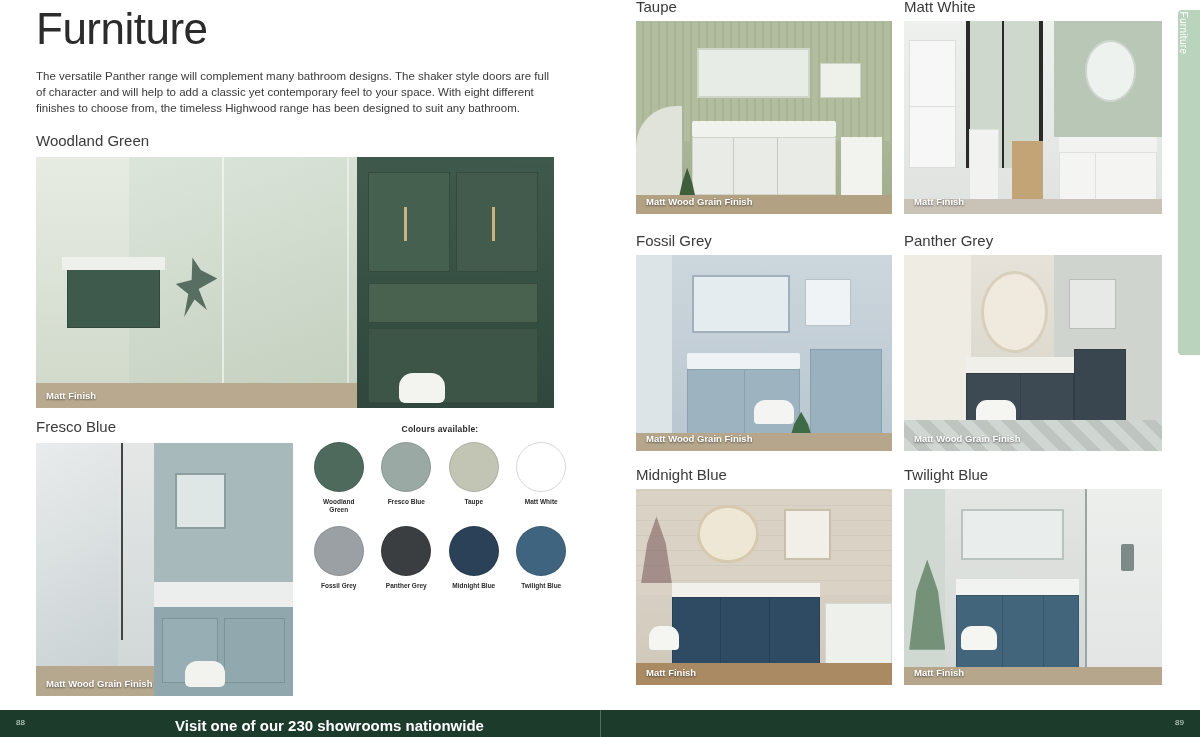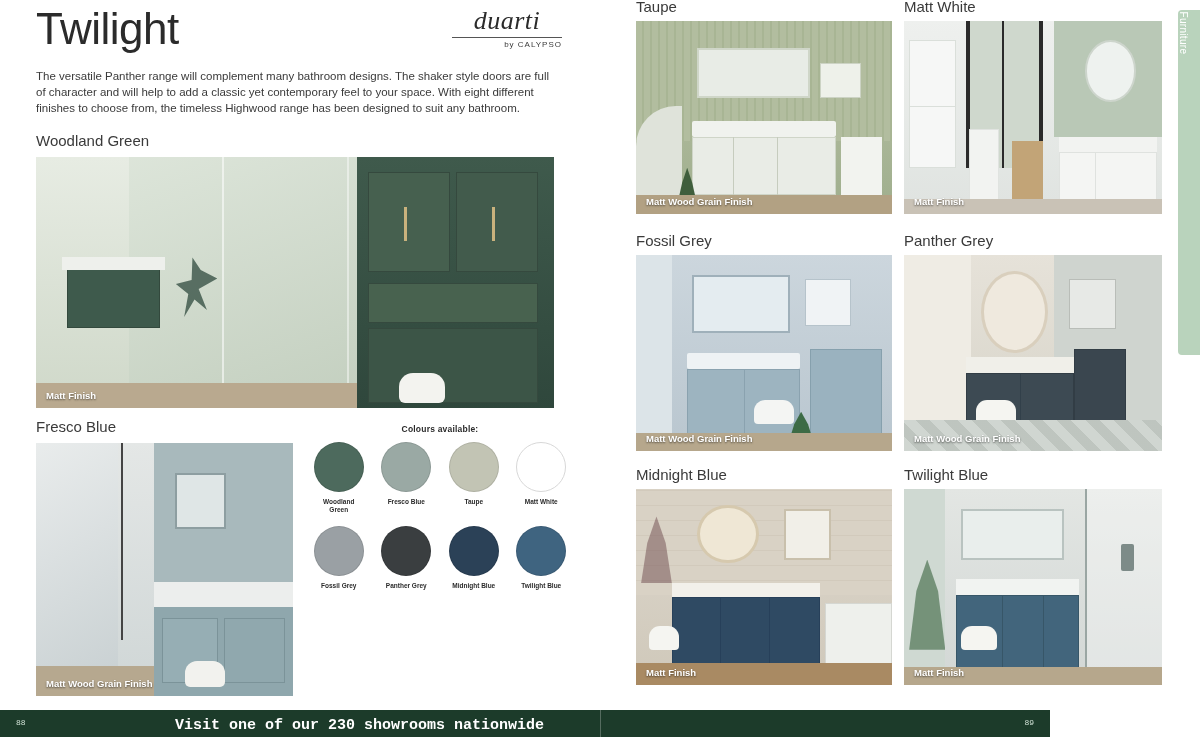--- a/index.html
+++ b/index.html
@@ -116,23 +116,22 @@
   .thumb-tab span {
     position: absolute; top: 8px; left: 50%;
     transform: translateX(-50%) rotate(90deg);
     transform-origin: top center;
     white-space: nowrap;
     font-size: 10px; color: #ffffff; letter-spacing: .3px;
   }
 
   
   .footer {
-    position: absolute; left: 0; bottom: 0; width: 1050px; height: 27px;
+    position: absolute; left: 0; bottom: 0; width: 1200px; height: 27px;
     background: #1c3b2a;
-    font-family: Liberation Mono, monospace;
   }
   .footer .fnum {
     position: absolute; top: 8px; font-size: 8px; color: #cfe0d4;
   }
   .fnum-left { left: 16px; }
   .fnum-right { right: 16px; }
   .footer .ftext {
     position: absolute; top: 7px;
     font-size: 15px; color: #ffffff; font-weight: bold;
   }
@@ -147,27 +146,22 @@
   .sc { position: absolute; inset: 0; }
   .band { position: absolute; }
 </style>
 </head>
 <body>
 
 <div class="page">
 
   <div class="left-page">
 
-    <div class="brand-title">Twilight</div>
-
-    <div class="logo">
-      <div class="logo-main">duarti</div>
-      <div class="logo-rule"></div>
-      <div class="logo-sub">by CALYPSO</div>
-    </div>
+    <div class="brand-title">Furniture</div>
+
 
     <div class="intro">The versatile Panther range will complement many bathroom designs. The shaker style doors are full of character and will help to add a classic yet contemporary feel to your space. With eight different finishes to choose from, the timeless Highwood range has been designed to suit any bathroom.</div>
 
     <div class="sec-label label-woodland">Woodland Green</div>
 
     <div class="photo ph-woodland">
       <div class="sc">
         <div class="band" style="left:0;top:0;width:62%;height:100%;background:linear-gradient(160deg,#dfe7dc,#c3cfbf);"></div>
         <div class="band" style="left:0;top:0;width:18%;height:100%;background:linear-gradient(180deg,#e7ece3,#cfd8c9);"></div>
         <div class="band" style="left:62%;top:0;width:38%;height:100%;background:linear-gradient(180deg,#3f5a4c,#2f473c);"></div>

